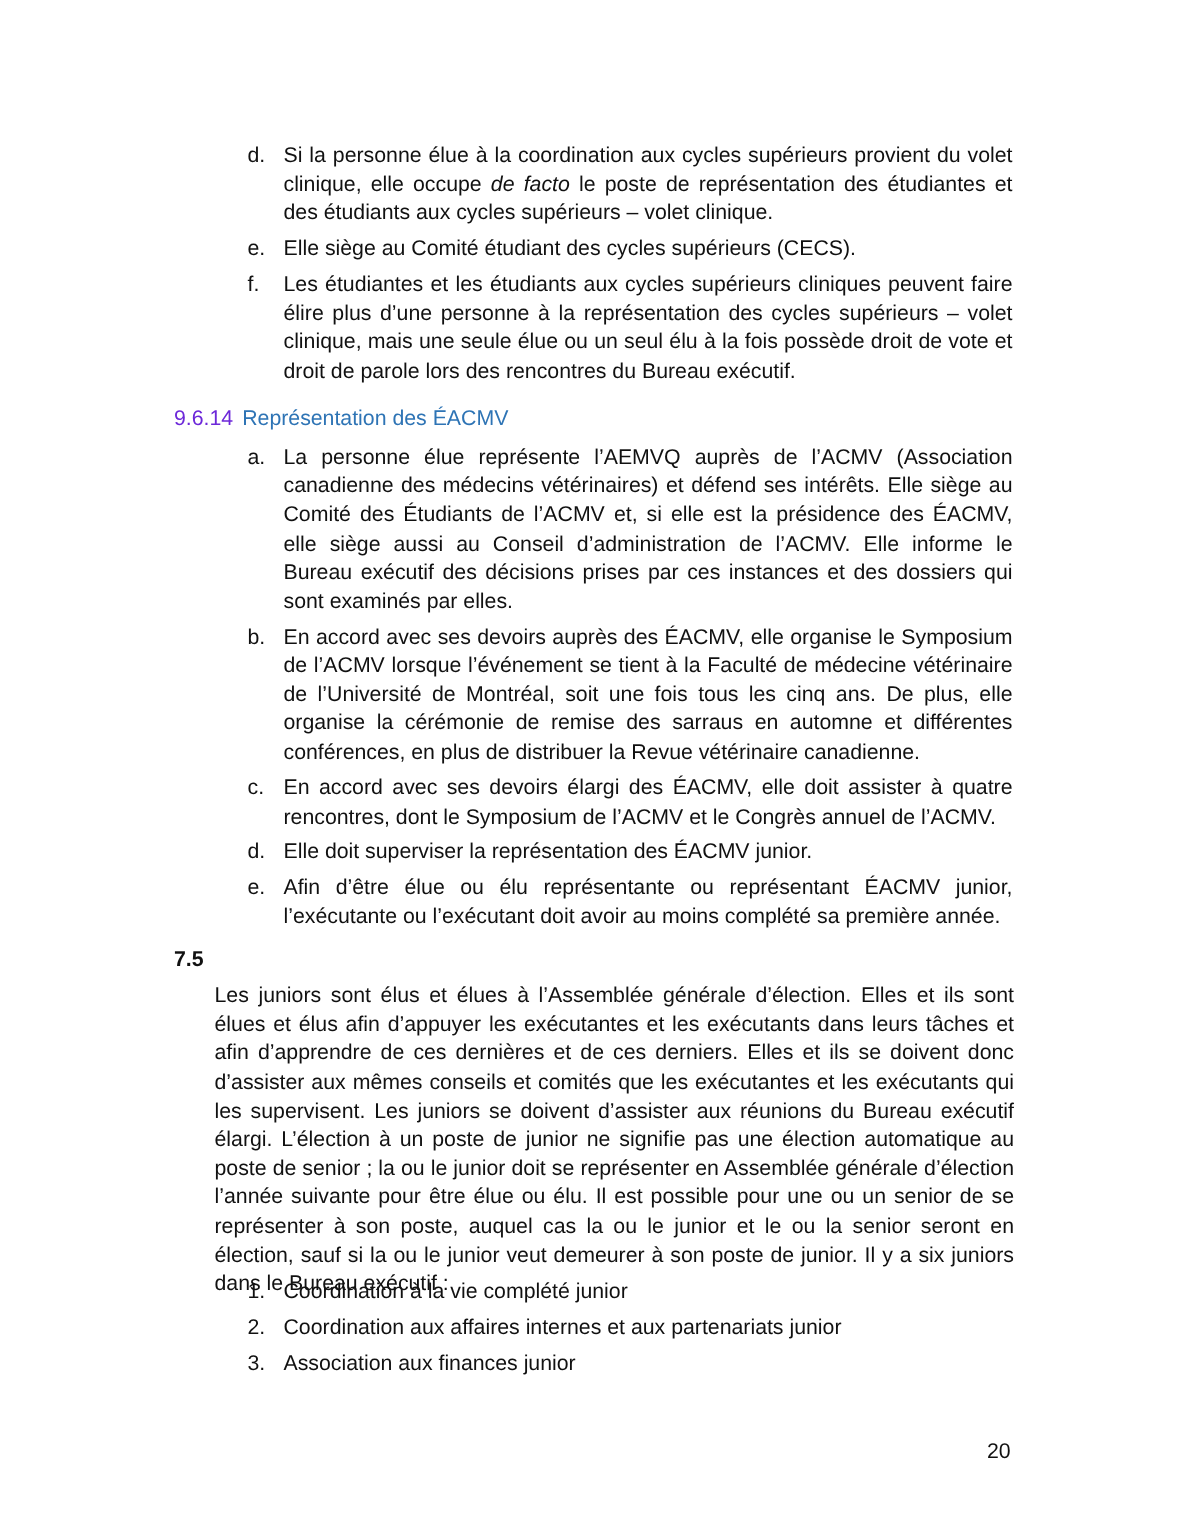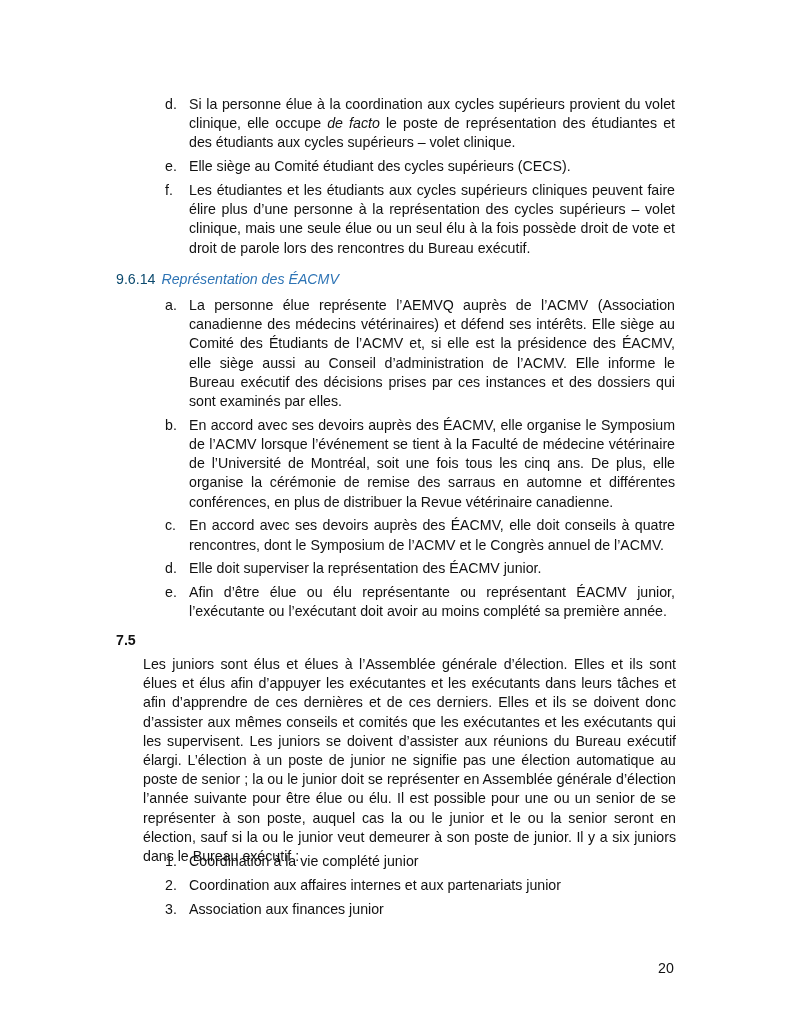--- a/index.html
+++ b/index.html
@@ -40,22 +40,22 @@
       text-align: justify;
     }
     .li .txt em { font-style: italic; }
     .heading {
       position: absolute;
       left: 116px;
       top: 270px;
       line-height: 19px;
       font-size: 14.2px;
     }
-    .heading .num { color: #0c4a6e; }
-    .heading .title { color: #2e74b5; margin-left: 6px; font-style: italic; }
+    .heading .num { color: #6d28d9; }
+    .heading .title { color: #2e74b5; margin-left: 6px; }
     .section97 {
       position: absolute;
       left: 116px;
       top: 631px;
       width: 560px;
       display: flex;
       line-height: 19.2px;
     }
     .section97 .num {
       font-weight: bold;
@@ -109,21 +109,21 @@
     <div class="li">
       <span class="marker">a.</span>
       <span class="txt">La personne élue représente l’AEMVQ auprès de l’ACMV (Association canadienne des médecins vétérinaires) et défend ses intérêts. Elle siège au Comité des Étudiants de l’ACMV et, si elle est la présidence des ÉACMV, elle siège aussi au Conseil d’administration de l’ACMV. Elle informe le Bureau exécutif des décisions prises par ces instances et des dossiers qui sont examinés par elles.</span>
     </div>
     <div class="li">
       <span class="marker">b.</span>
       <span class="txt">En accord avec ses devoirs auprès des ÉACMV, elle organise le Symposium de l’ACMV lorsque l’événement se tient à la Faculté de médecine vétérinaire de l’Université de Montréal, soit une fois tous les cinq ans. De plus, elle organise la cérémonie de remise des sarraus en automne et différentes conférences, en plus de distribuer la Revue vétérinaire canadienne.</span>
     </div>
     <div class="li">
       <span class="marker">c.</span>
-      <span class="txt">En accord avec ses devoirs auprès des ÉACMV, elle doit conseils à quatre rencontres, dont le Symposium de l’ACMV et le Congrès annuel de l’ACMV.</span>
+      <span class="txt">En accord avec ses devoirs élargi des ÉACMV, elle doit assister à quatre rencontres, dont le Symposium de l’ACMV et le Congrès annuel de l’ACMV.</span>
     </div>
     <div class="li">
       <span class="marker">d.</span>
       <span class="txt">Elle doit superviser la représentation des ÉACMV junior.</span>
     </div>
     <div class="li">
       <span class="marker">e.</span>
       <span class="txt">Afin d’être élue ou élu représentante ou représentant ÉACMV junior, l’exécutante ou l’exécutant doit avoir au moins complété sa première année.</span>
     </div>
   </div>

